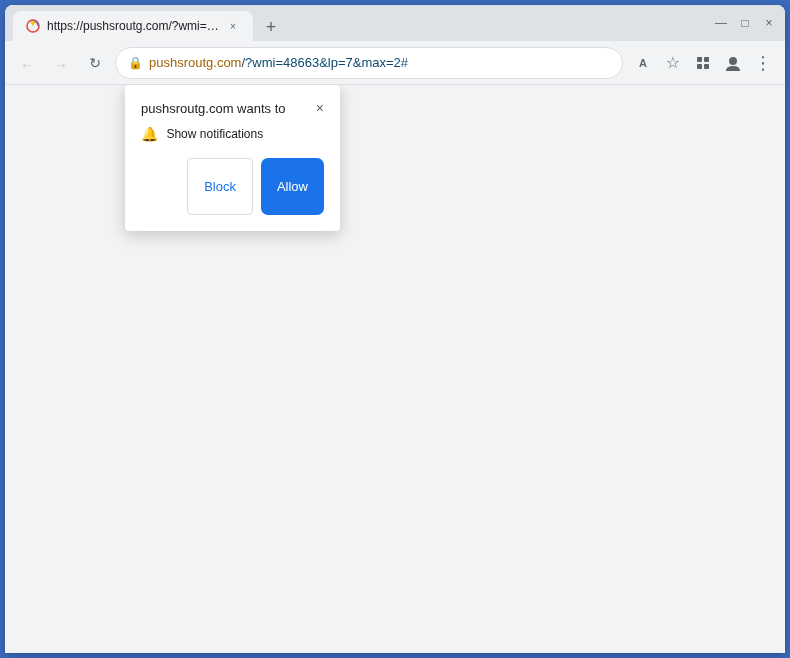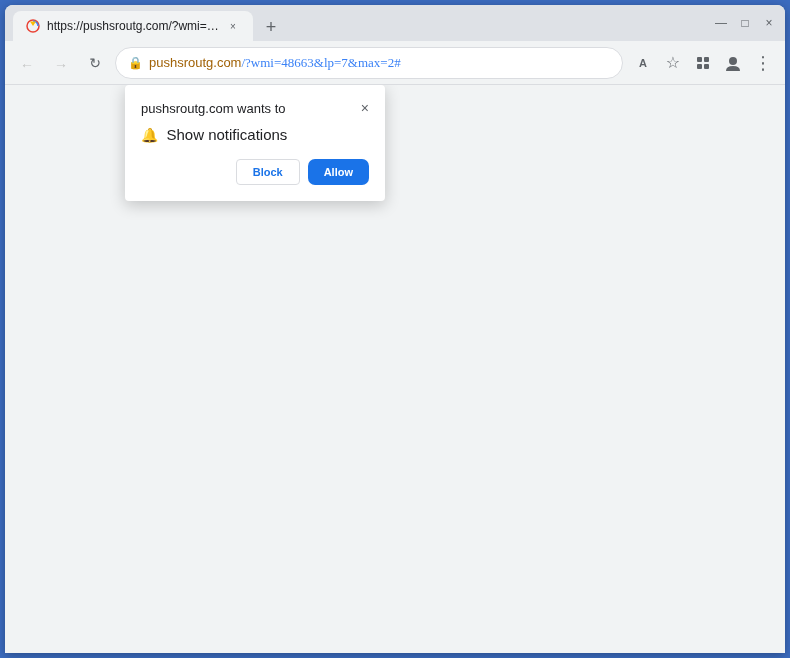--- a/index.html
+++ b/index.html
@@ -218,21 +218,21 @@
     }
 
     
     .notif-popup {
       position: absolute;
       top: 0;
       left: 120px;
       background: #fff;
       border-radius: 4px;
       padding: 16px;
-      width: 260px;
+      width: 215px;
       box-shadow: 0 4px 16px rgba(0,0,0,0.2);
       z-index: 100;
     }
 
     .notif-header {
       display: flex;
       justify-content: space-between;
       align-items: flex-start;
       margin-bottom: 10px;
     }
@@ -255,35 +255,35 @@
       gap: 8px;
       margin-bottom: 16px;
     }
 
     .notif-bell {
       font-size: 14px;
       color: #5f6368;
     }
 
     .notif-label {
-      font-size: 15px;
+      font-size: 12px;
       color: #202124;
     }
 
     .notif-actions {
       display: flex;
       justify-content: flex-end;
       gap: 8px;
     }
 
     .notif-btn {
-      padding: 6px 16px;
+      padding: 20px 16px;
       border-radius: 4px;
-      font-size: 11px;
-      font-weight: 700;
+      font-size: 13px;
+      font-weight: 400;
       cursor: pointer;
       border: none;
     }
 
     .notif-btn.allow {
       background: #1a73e8;
       color: #fff;
       border-radius: 7px;
     }
 
@@ -330,21 +330,21 @@
     </div>
   </div>
 
   <div class="toolbar">
     <div class="nav-btn disabled">←</div>
     <div class="nav-btn disabled">→</div>
     <div class="nav-btn">↻</div>
     <div class="address-bar">
       <span class="lock-icon">🔒</span>
       <span class="url-text">
-        <span style="color:#a16207;">pushsroutg.com</span><span style="color:#3b82f6;font-family:Liberation Serif, serif;">/?wmi=48663&amp;lp=7&amp;max=2#</span>
+        <span style="color:#a16207;">pushsroutg.com</span><span style="color:#0c4a6e;">/?wmi=48663&amp;lp=7&amp;max=2#</span>
       </span>
     </div>
     <div class="toolbar-actions">
       <div class="nav-btn" style="font-size:11px;font-weight:bold;color:#5f6368;">A</div>
       <div class="nav-btn" style="font-size:16px;">☆</div>
       <div class="nav-btn">
         <svg width="16" height="16" viewBox="0 0 16 16" fill="none">
           <rect x="2" y="2" width="5" height="5" rx="1" fill="#5f6368"></rect>
           <rect x="9" y="2" width="5" height="5" rx="1" fill="#5f6368"></rect>
           <rect x="2" y="9" width="5" height="5" rx="1" fill="#5f6368"></rect>

